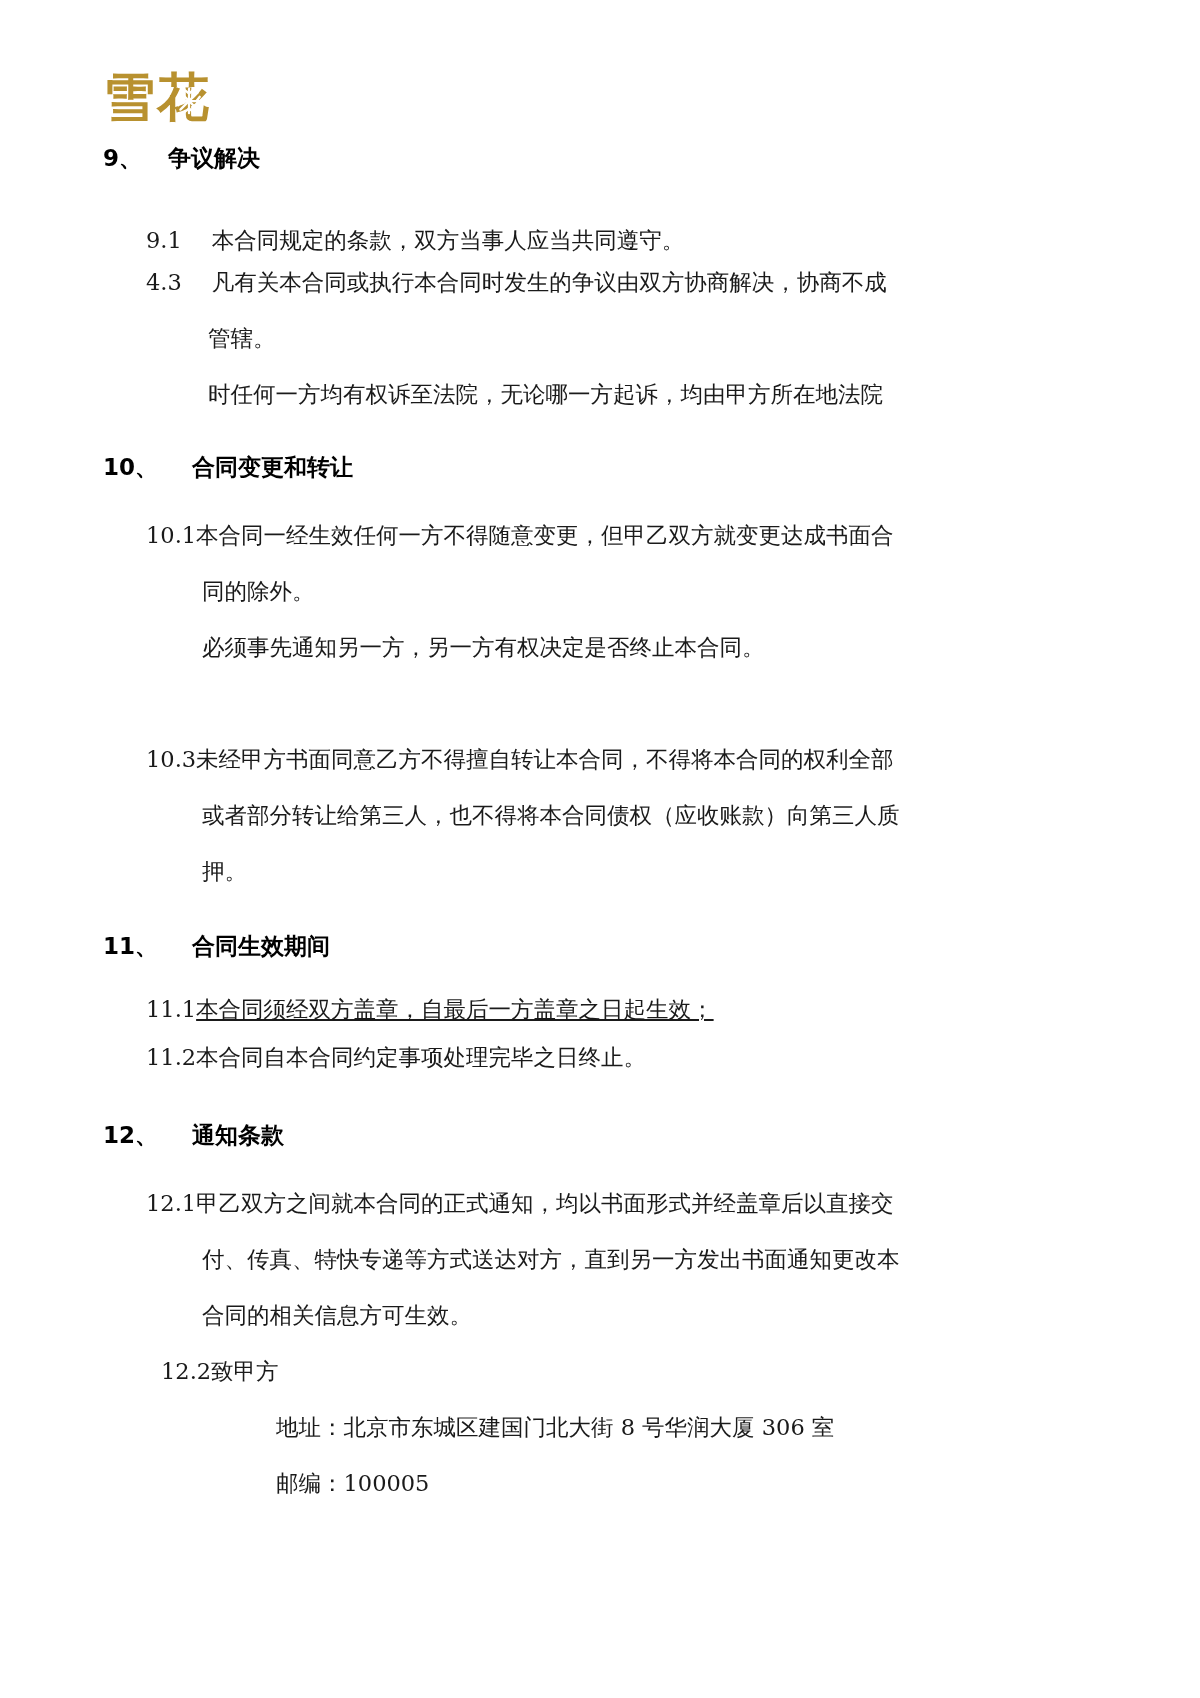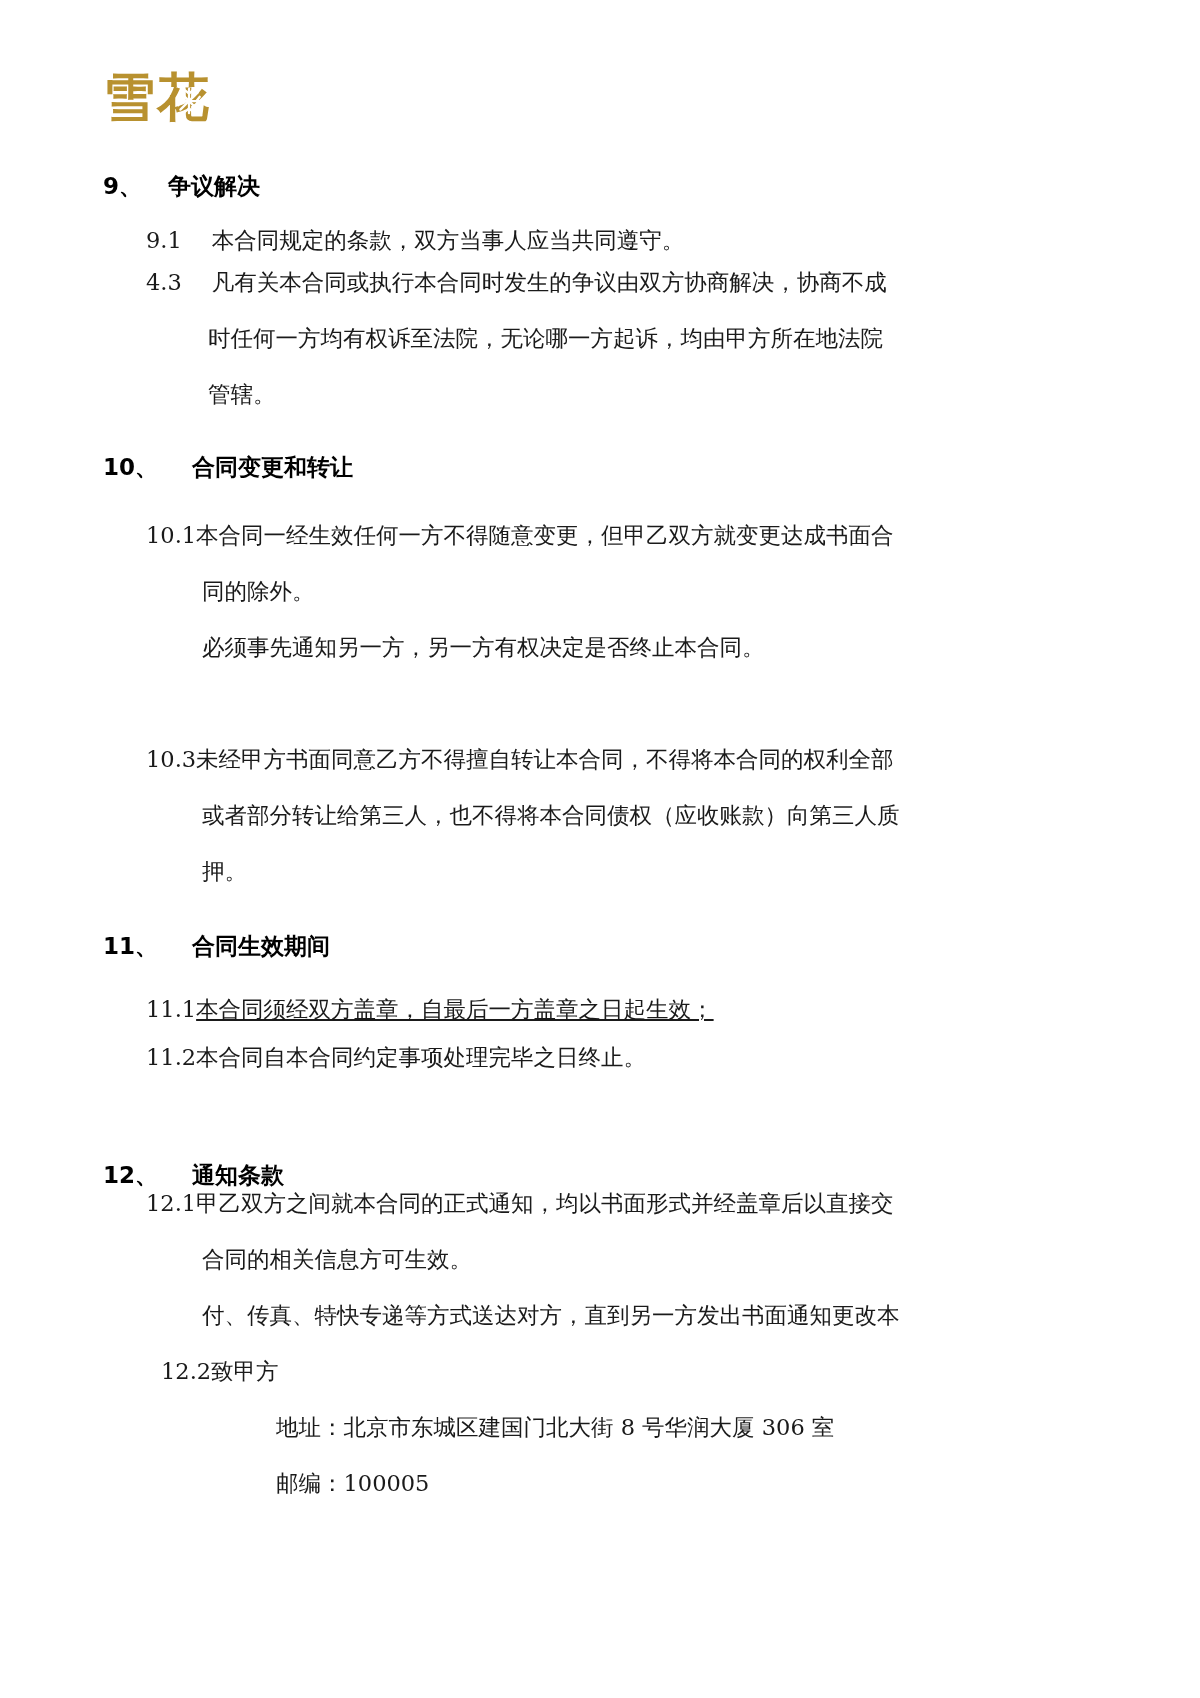--- a/index.html
+++ b/index.html
@@ -118,36 +118,36 @@
         <line x1="16" y1="24" x2="11.5" y2="27.5"></line>
         <line x1="16" y1="24" x2="20.5" y2="27.5"></line>
         <line x1="8" y1="16" x2="4.5" y2="11.5"></line>
         <line x1="8" y1="16" x2="4.5" y2="20.5"></line>
         <line x1="24" y1="16" x2="27.5" y2="11.5"></line>
         <line x1="24" y1="16" x2="27.5" y2="20.5"></line>
       </g>
     </svg>
   </div>
 
-  <div class="section-heading" style="left:103px; top:143px;margin-top:28px;">
+  <div class="section-heading" style="left:103px; top:143px;">
     <span class="num">9、</span><span class="gap-sm"></span><span>争议解决</span>
   </div>
 
   <div class="clause" style="left:146px; top:212px; width:880px;">
     <span class="line">
       <span class="label">9.1</span><span class="lbl-gap"></span><span>本合同规定的条款，双方当事人应当共同遵守。</span>
     </span>
   </div>
 
   <div class="clause" style="left:146px; top:254px; width:880px;">
     <span class="line">
       <span class="label">4.3</span><span class="lbl-gap"></span><span>凡有关本合同或执行本合同时发生的争议由双方协商解决，协商不成</span>
     </span>
+    <span class="line indent-hang">管辖。</span>
     <span class="line indent-hang">时任何一方均有权诉至法院，无论哪一方起诉，均由甲方所在地法院</span>
-    <span class="line indent-hang">管辖。</span>
   </div>
 
   <div class="section-heading" style="left:103px; top:452px;">
     <span class="num">10、</span><span class="gap-lg"></span><span>合同变更和转让</span>
   </div>
 
   <div class="clause" style="left:146px; top:507px; width:880px;">
     <span class="line">
       <span class="label">10.1</span><span>本合同一经生效任何一方不得随意变更，但甲乙双方就变更达成书面合</span>
     </span>
@@ -175,30 +175,30 @@
       <span class="label">11.1</span><span>本合同须经双方盖章，自最后一方盖章之日起生效；</span>
     </span>
   </div>
 
   <div class="clause" style="left:146px; top:1033px; width:880px; line-height:48px;">
     <span class="line">
       <span class="label">11.2</span><span>本合同自本合同约定事项处理完毕之日终止。</span>
     </span>
   </div>
 
-  <div class="section-heading" style="left:103px; top:1120px;margin-top:40px;">
+  <div class="section-heading" style="left:103px; top:1120px;">
     <span class="num">12、</span><span class="gap-lg"></span><span>通知条款</span>
   </div>
 
   <div class="clause" style="left:146px; top:1175px; width:880px;">
     <span class="line">
       <span class="label">12.1</span><span>甲乙双方之间就本合同的正式通知，均以书面形式并经盖章后以直接交</span>
     </span>
+    <span class="line indent-hang-2">付、传真、特快专递等方式送达对方，直到另一方发出书面通知更改本</span>
     <span class="line indent-hang-2">合同的相关信息方可生效。</span>
-    <span class="line indent-hang-2">付、传真、特快专递等方式送达对方，直到另一方发出书面通知更改本</span>
   </div>
 
   <div class="clause" style="left:161px; top:1343px; width:880px;">
     <span class="line">
       <span class="label">12.2</span><span>致甲方</span>
     </span>
   </div>
 
   <div class="clause" style="left:158px; top:1399px; width:880px;">
     <span class="line addr-line"><span>地址：</span><span>北京市东城区建国门北大街 8 号华润大厦 306 室</span></span>

